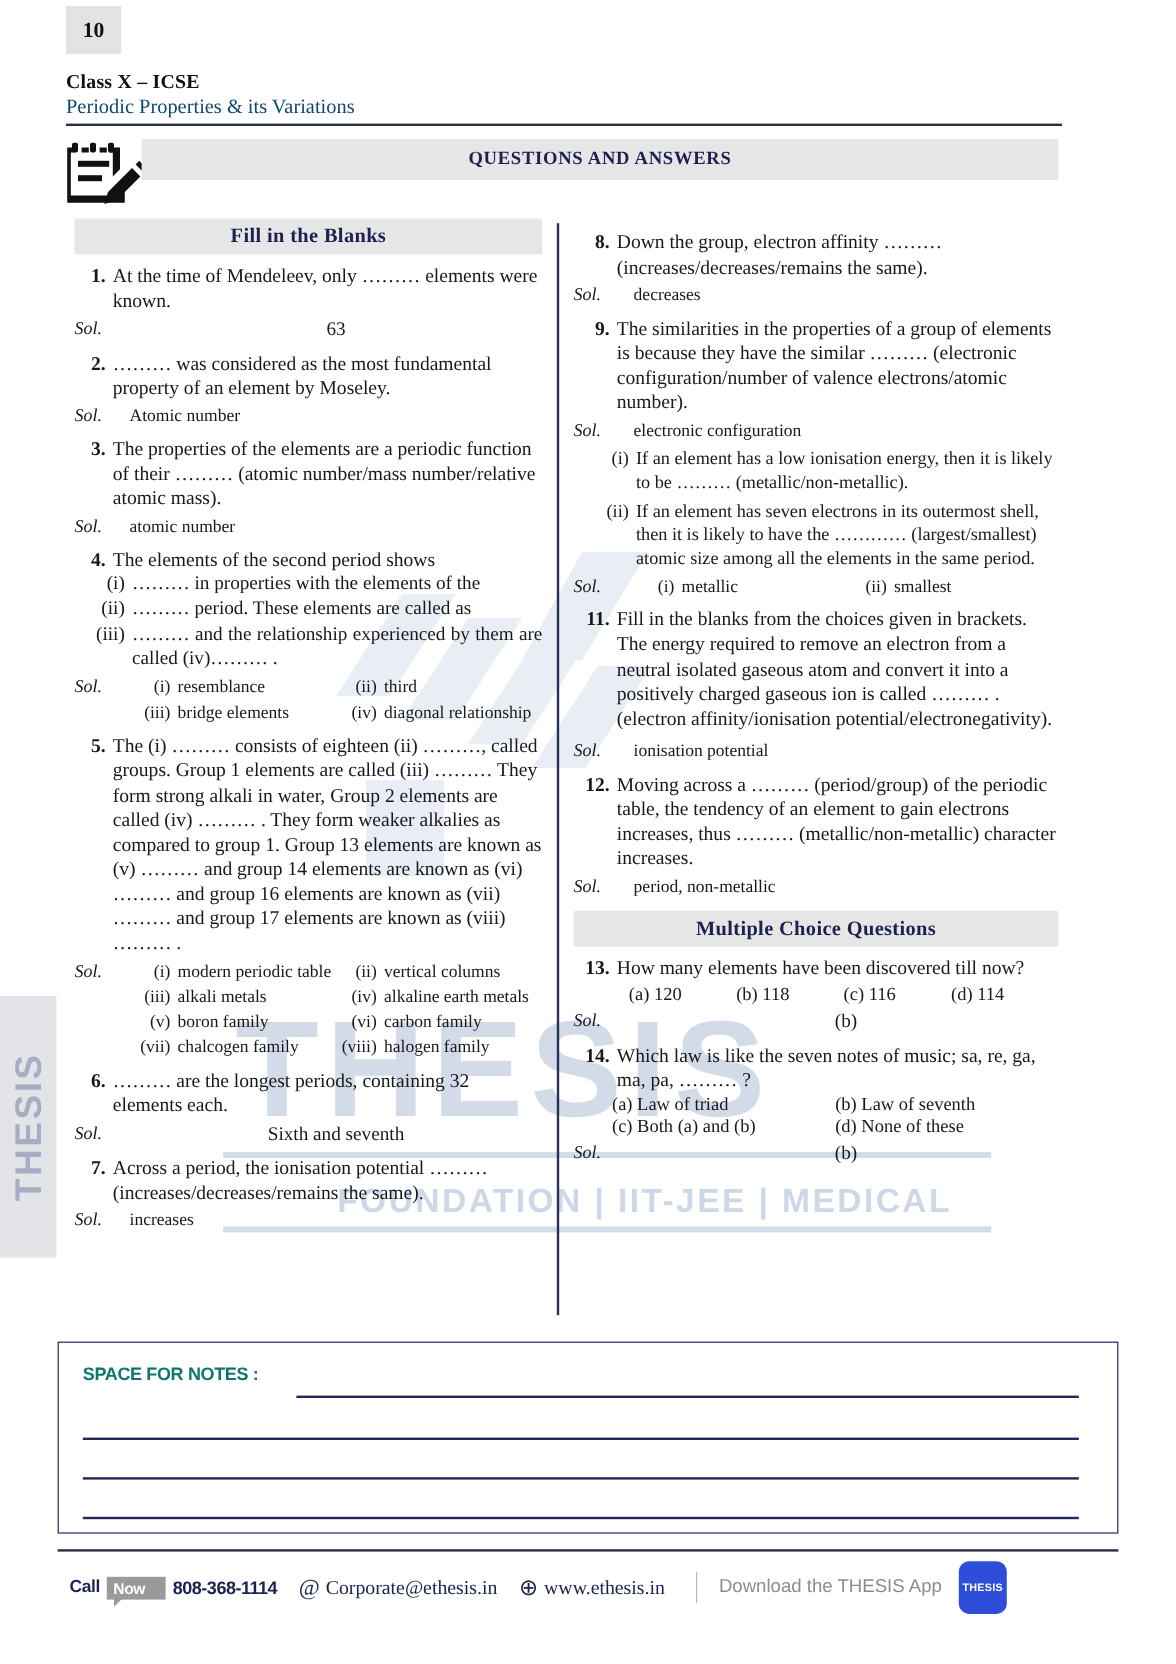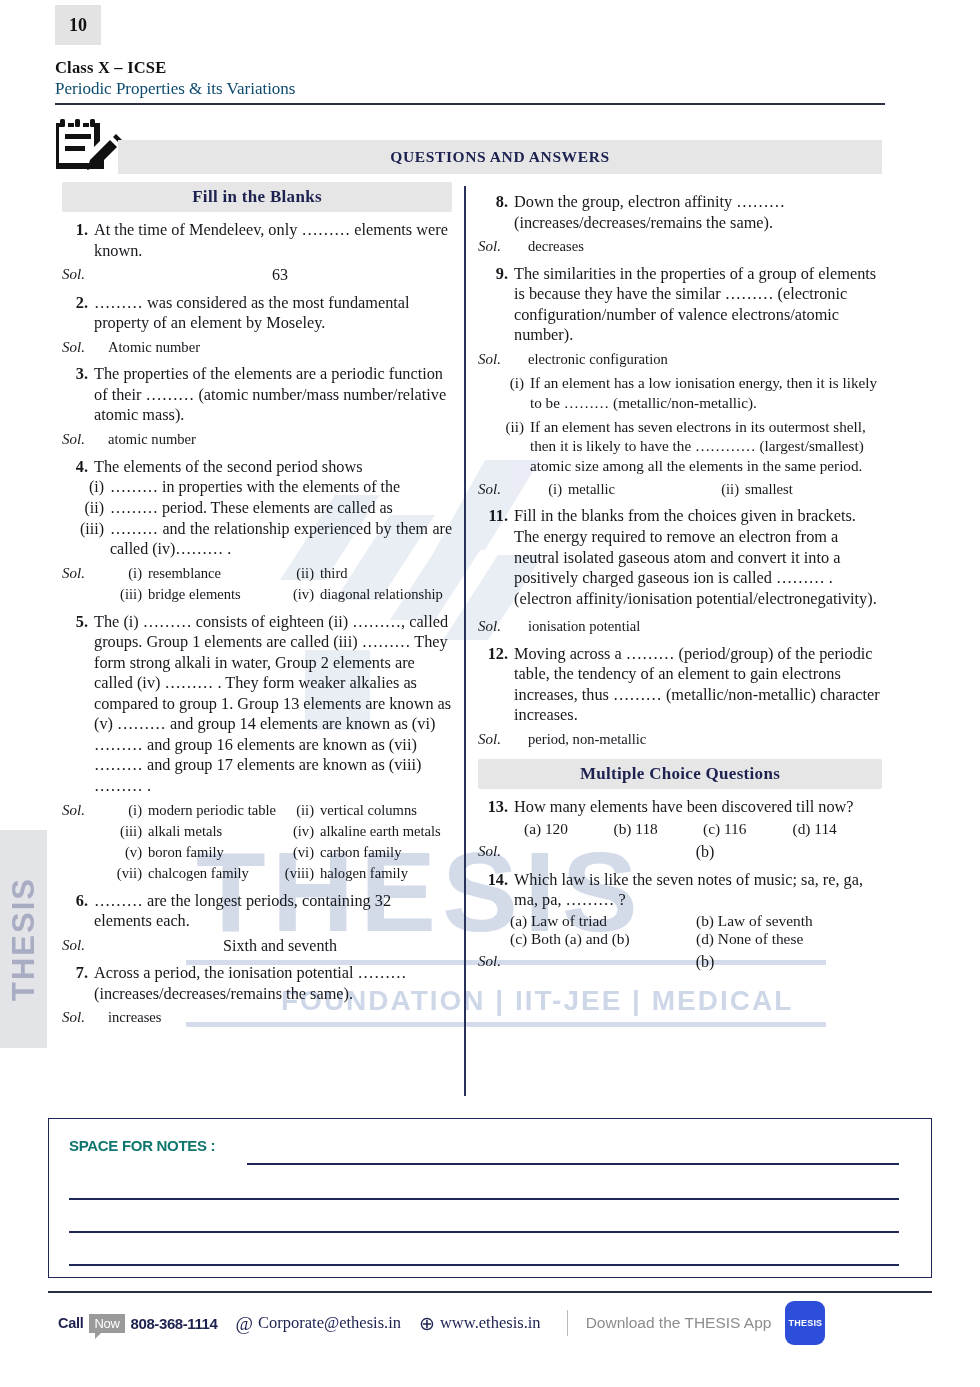--- a/index.html
+++ b/index.html
@@ -129,21 +129,21 @@
   }
   .hdr-rule {
     margin-top: 4px;
     border-bottom: 2px solid #2b2f44;
   }
 
   
   .qa-band {
     position: absolute;
     left: 118px;
-    top: 140px;
+    top: 116px;
     width: 764px;
     height: 34px;
     background: #e6e6e6;
     display: flex;
     align-items: center;
     justify-content: center;
   }
   .qa-band span {
     font-family: "Liberation Serif", serif;
     font-weight: bold;
@@ -333,23 +333,23 @@
     font-size: 14.5px;
     color: #1c2150;
     letter-spacing: -0.3px;
   }
   .f-now {
     position: relative;
     display: inline-block;
     background: #9a9a9a;
     color: #ffffff;
     font-family: "Liberation Sans", sans-serif;
-    font-weight: normal;
+    font-weight: bold;
     font-size: 13px;
-    padding: 2px 5px 2px 5px;
+    padding: 2px 17px 2px 5px;
     margin: 0 6px;
     letter-spacing: -0.3px;
   }
   .f-now::after {
     content: "";
     position: absolute;
     left: 6px;
     bottom: -6px;
     border-left: 7px solid #9a9a9a;
     border-bottom: 7px solid transparent;

